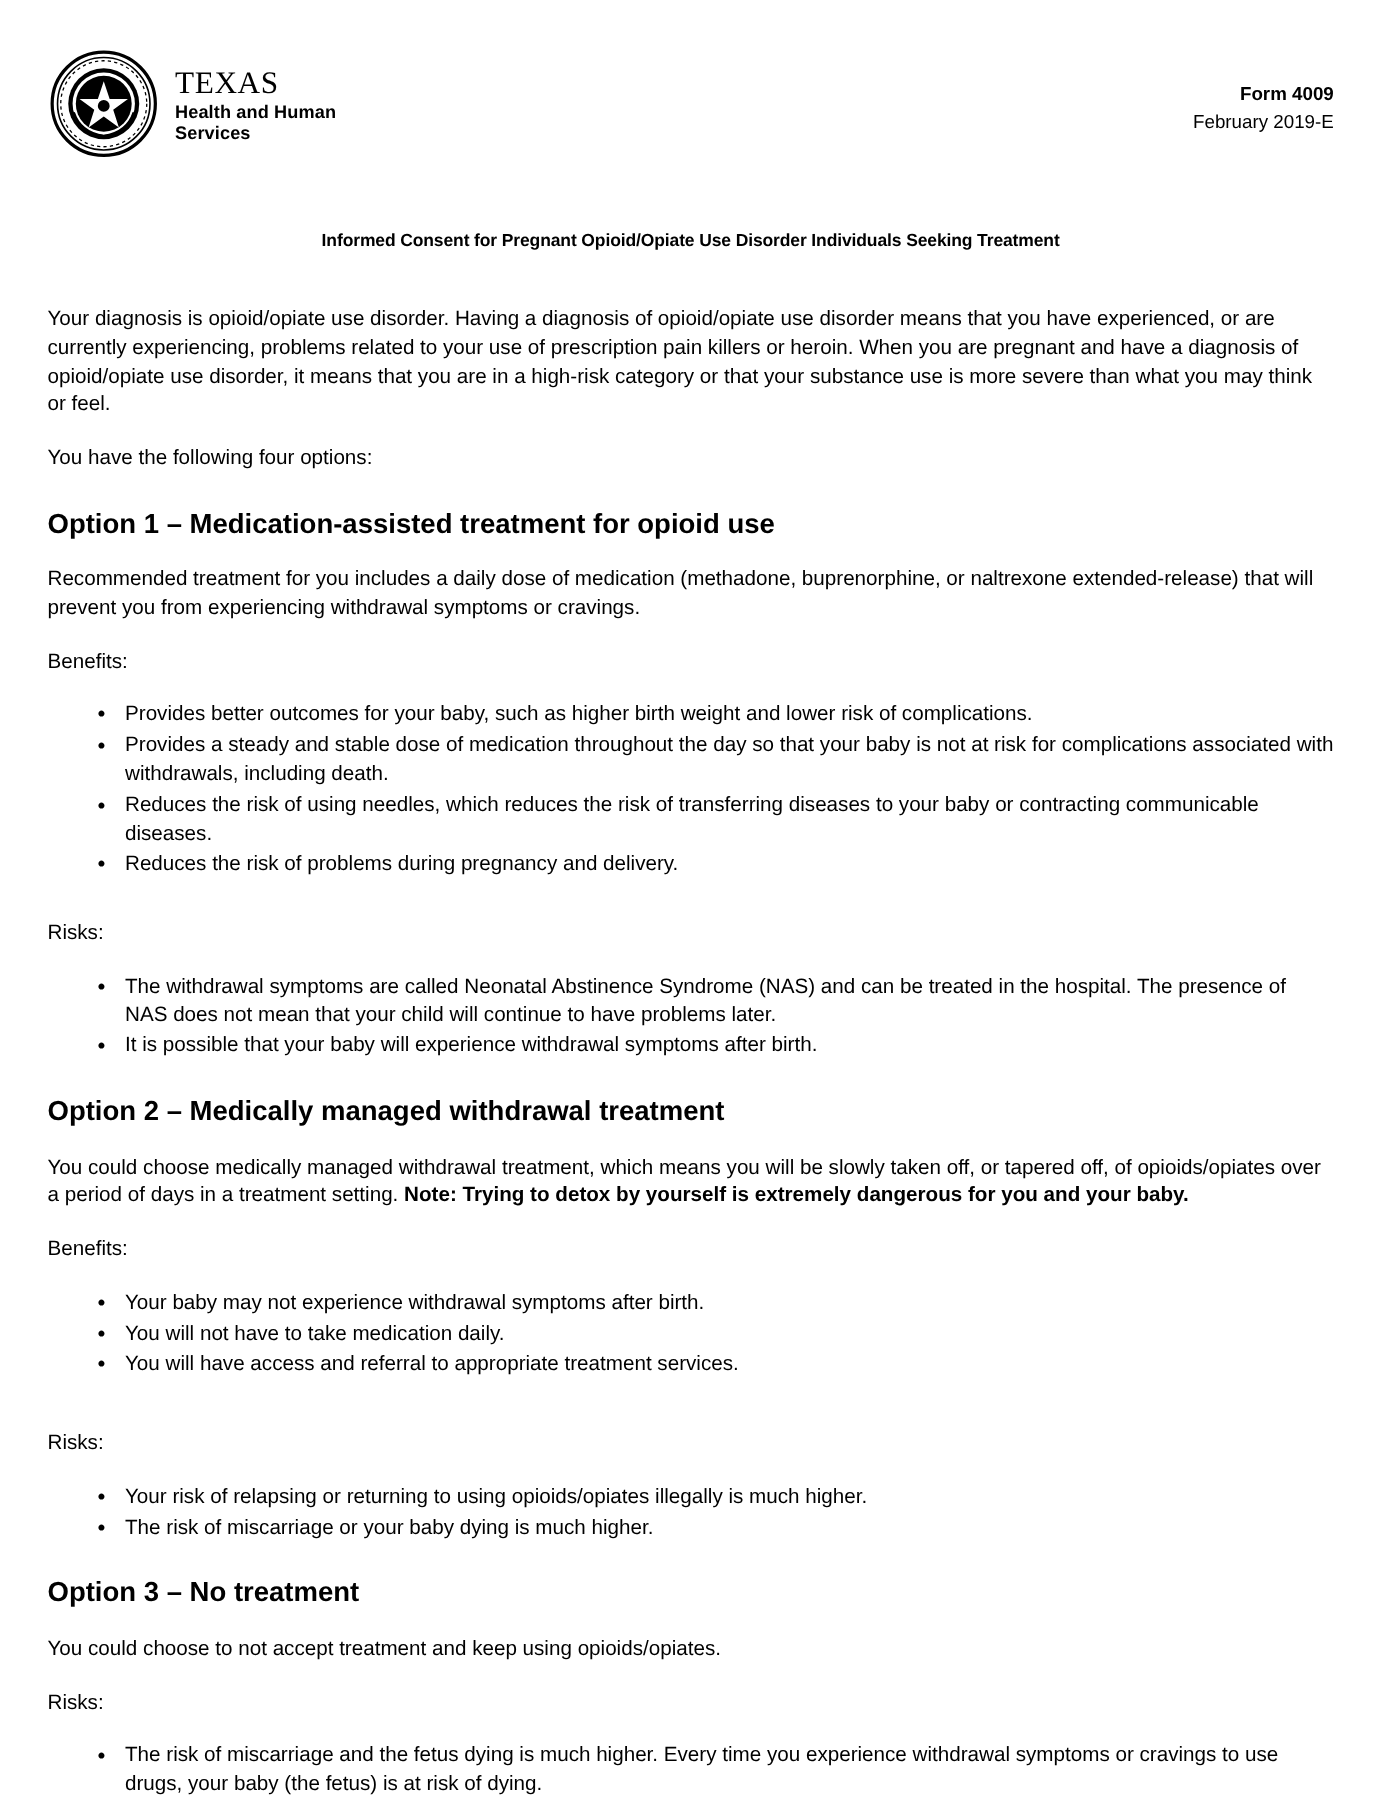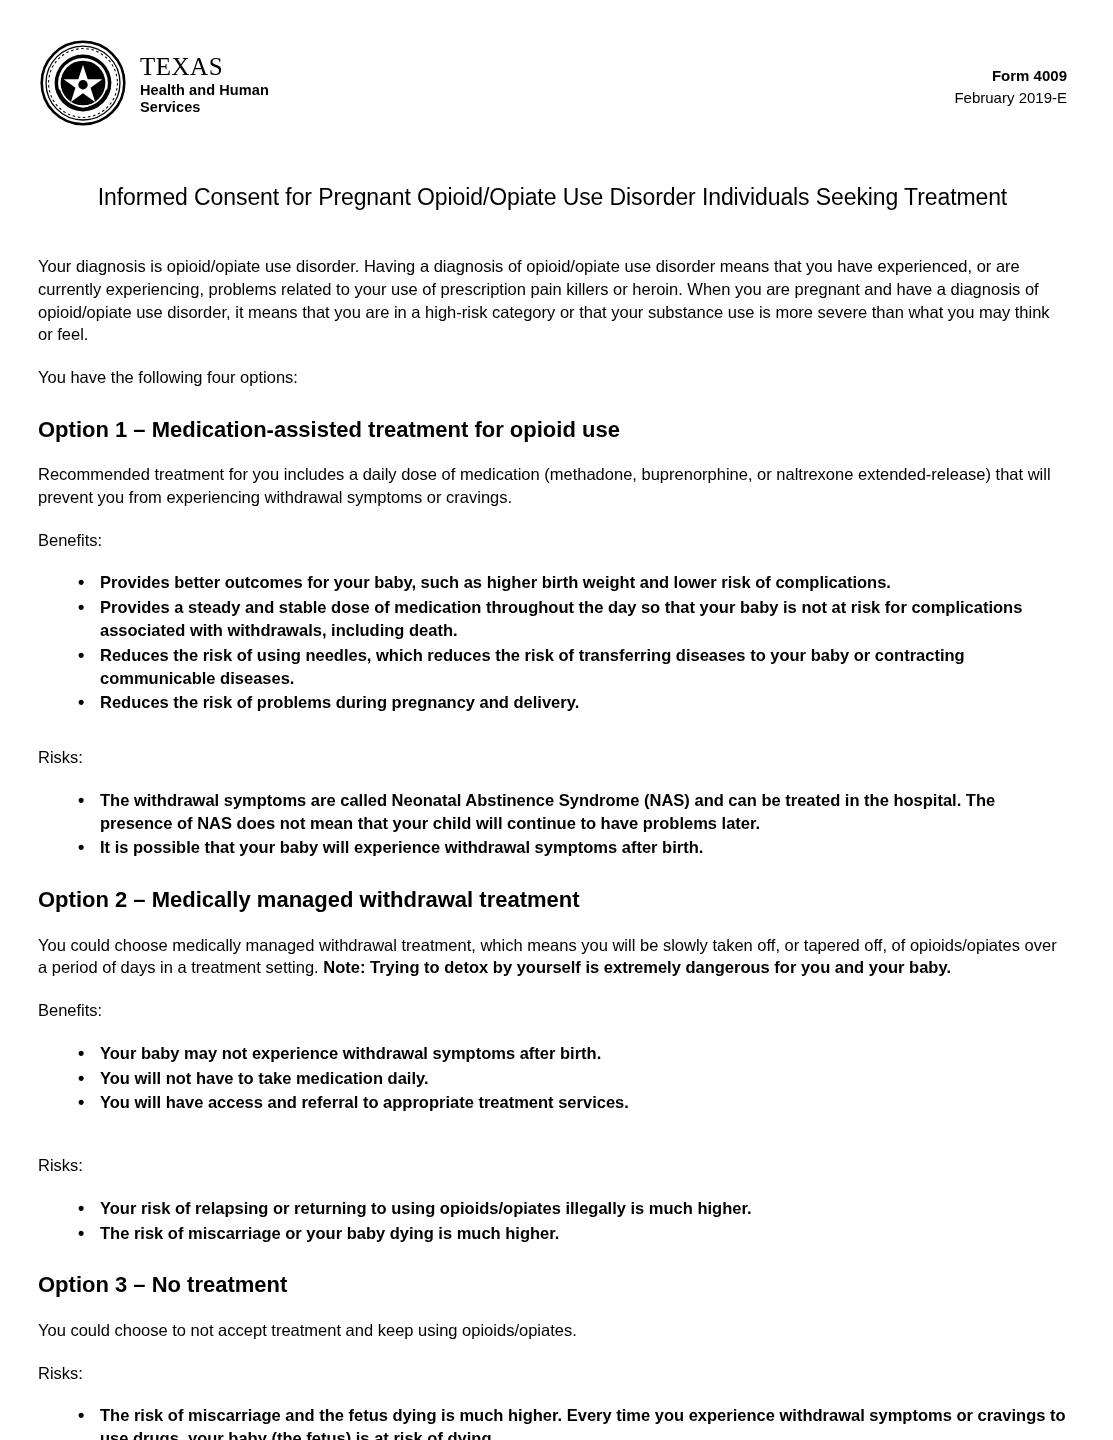--- a/index.html
+++ b/index.html
@@ -64,22 +64,22 @@
   .formmeta .fm-number {
     font-size: 15px;
     font-weight: bold;
   }
   .formmeta .fm-date {
     font-size: 15px;
   }
 
   
   h1.doc-title {
-    font-size: 23px;
-    font-weight: normal;
+    font-size: 14px;
+    font-weight: bold;
     text-align: center;
     margin: 58px 0 2px 0;
     padding: 0 10px;
     letter-spacing: -0.1px;
   }
 
   
   .content {
     margin-top: 44px;
     font-size: 16.5px;
@@ -96,21 +96,20 @@
   ul.bullets {
     margin: 0 0 22px 0;
     padding-left: 62px;
     list-style: none;
   }
   ul.bullets li {
     position: relative;
     margin: 0 0 2px 0;
     padding-left: 0;
     line-height: 1.38;
-    font-weight: bold;
   }
   ul.bullets li::before {
     content: "\2022";
     position: absolute;
     left: -22px;
     top: -1px;
     font-size: 18px;
   }
   .label-line {
     margin: 0 0 6px 0;

